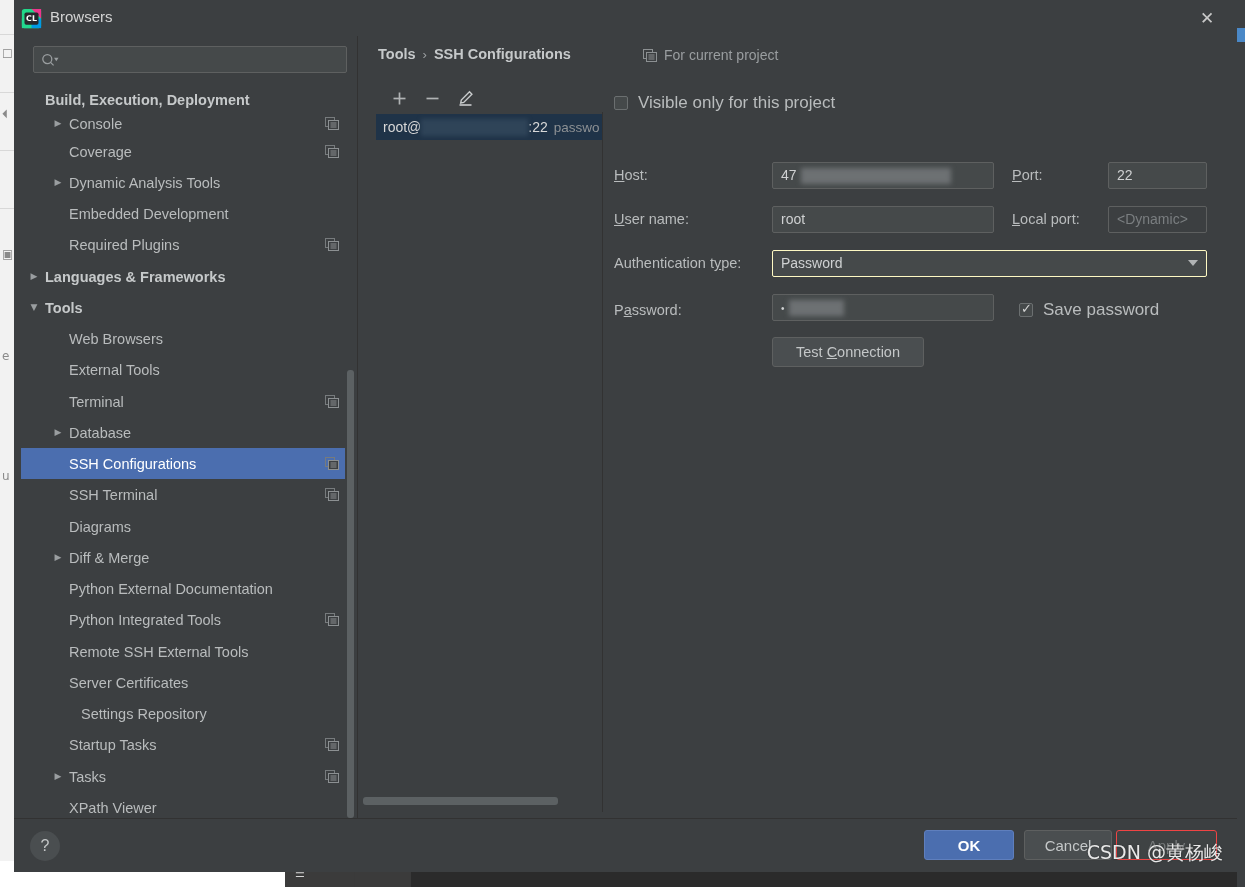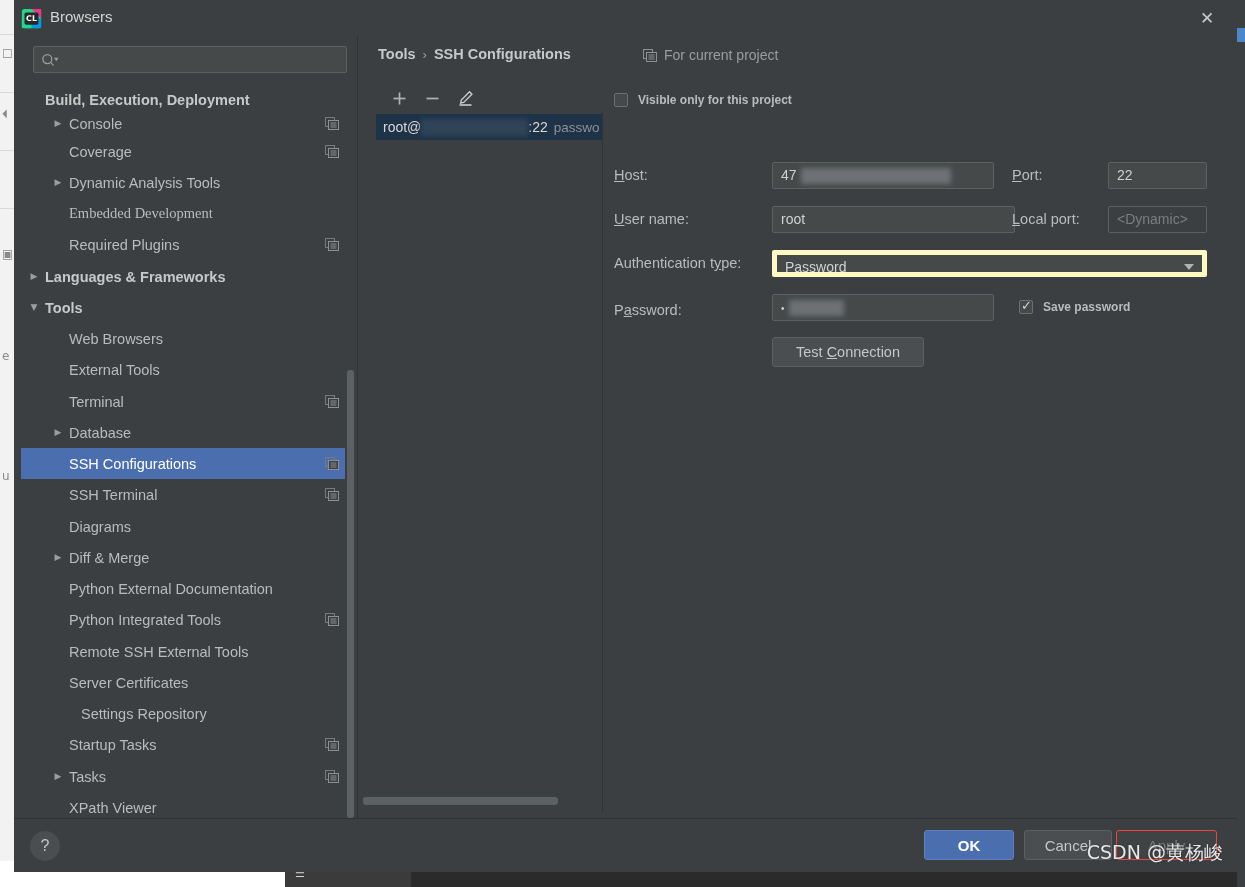--- a/index.html
+++ b/index.html
@@ -202,40 +202,40 @@
   .checkbox {
     width: 14px; height: 14px;
     border: 1px solid #6b6f70; background: #45494a; border-radius: 2px;
     position: relative;
   }
   .checkbox.checked::after {
     content: "\2713";
     position: absolute; left: 1px; top: -3px;
     font-size: 13px; color: #d4d4d4; font-family: "DejaVu Sans", sans-serif;
   }
-  .cb-label { font-size: 12px; color: #b9bcbd; font-weight: bold; }
+  .cb-label { font-size: 17px; color: #b9bcbd; }
 
   .form-label {
     position: absolute; font-size: 14.5px; color: #b9bcbd; white-space: nowrap;
   }
   .form-label u { text-decoration: underline; }
   .field {
     position: absolute; height: 27px;
     background: #45494a; border: 1px solid #5e6060; border-radius: 2px;
     color: #cfd1d2; font-size: 14px;
     padding: 0 8px; line-height: 25px; overflow: hidden; white-space: nowrap;
   }
   .field.disabled { background: #3c3f41; color: #7a7e80; }
   .field-redacted {
     display: inline-block; height: 16px; background: #6d7173;
     filter: blur(2.6px); vertical-align: middle; margin-left: 4px;
   }
   #auth-select {
     position: absolute; left: 168px; top: 166px; width: 435px; height: 27px;
-    background: #45494a; border: 5px solid #fef9c3; border-radius: 2px;
+    background: #45494a; border: 1px solid #fef9c3; border-radius: 2px;
     color: #cfd1d2; font-size: 14px; line-height: 25px; padding: 0 8px;
   }
   #auth-arrow {
     position: absolute; right: 8px; top: 9px;
     width: 0; height: 0;
     border-left: 5px solid transparent; border-right: 5px solid transparent;
     border-top: 6px solid #b0b3b4;
   }
   #save-password-row {
     position: absolute; left: 415px; top: 216px;
@@ -361,21 +361,21 @@
             <line x1="5.5" y1="6" x2="11.5" y2="6" stroke="#8c9092"></line>
             <line x1="5.5" y1="8" x2="11.5" y2="8" stroke="#8c9092"></line>
             <line x1="5.5" y1="10" x2="11.5" y2="10" stroke="#8c9092"></line>
           </svg>
         </div>
         <div class="tree-row" style="top: 81px;">
           <span class="tree-arrow" style="left: 30px;">▶</span>
           <span class="tree-label" style="left: 48px;">Dynamic Analysis Tools</span>
         </div>
         <div class="tree-row" style="top: 112px;">
-          <span class="tree-label" style="left: 48px; font-family: Liberation Serif, serif;">Embedded Development</span>
+          <span class="tree-label" style="left: 48px;">Embedded Development</span>
         </div>
         <div class="tree-row" style="top: 143px;">
           <span class="tree-label" style="left: 48px;">Required Plugins</span>
           <svg class="copy-icon" viewBox="0 0 14 13">
             <rect x="0.5" y="0.5" width="9" height="9" fill="none" stroke="#777b7d"></rect>
             <rect x="3.5" y="3.5" width="10" height="9" fill="#3c3f41" stroke="#8c9092"></rect>
             <line x1="5.5" y1="6" x2="11.5" y2="6" stroke="#8c9092"></line>
             <line x1="5.5" y1="8" x2="11.5" y2="8" stroke="#8c9092"></line>
             <line x1="5.5" y1="10" x2="11.5" y2="10" stroke="#8c9092"></line>
           </svg>
@@ -553,21 +553,21 @@
       </div>
 
       <div class="form-label" style="left:408px; top:83px;">
         <u>P</u><span>ort:</span>
       </div>
       <div class="field" style="left:504px; top:78px; width:99px;">22</div>
 
       <div class="form-label" style="left:10px; top:127px;">
         <u>U</u><span>ser name:</span>
       </div>
-      <div class="field" style="left:168px; top:122px; width:243px;">root</div>
+      <div class="field" style="left:168px; top:122px; width:222px;">root</div>
 
       <div class="form-label" style="left:408px; top:127px;">
         <u>L</u><span>ocal port:</span>
       </div>
       <div class="field disabled" style="left:504px; top:122px; width:99px;">&lt;Dynamic&gt;</div>
 
       <div class="form-label" style="left:10px; top:171px;">
         <span>Authentication t</span><u>y</u><span>pe:</span>
       </div>
       <div id="auth-select">

